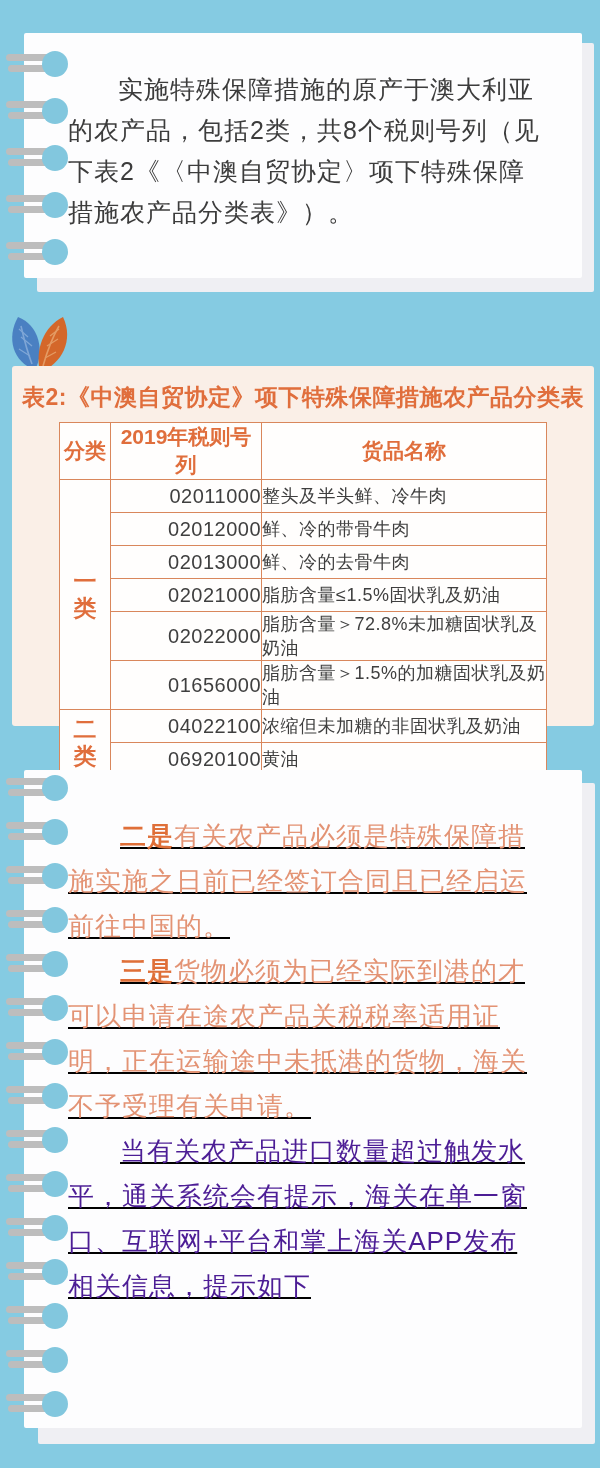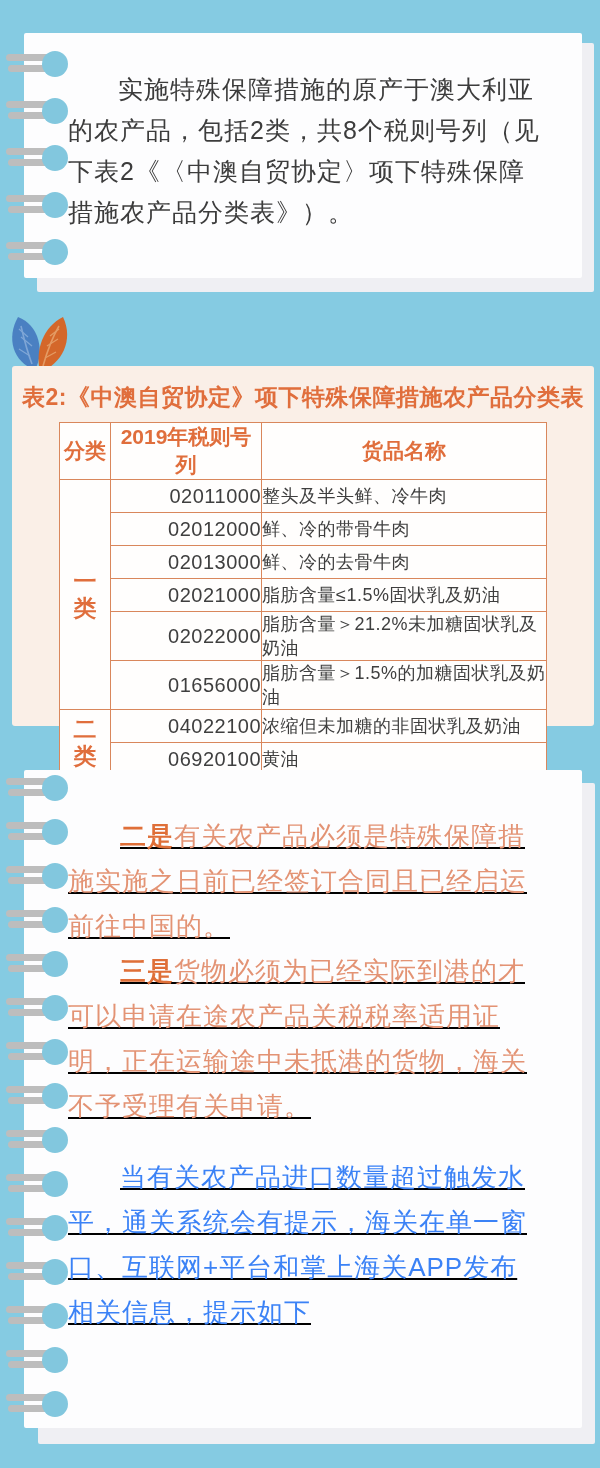--- a/index.html
+++ b/index.html
@@ -71,21 +71,21 @@
     font-size:18px;color:#3F3F3F;text-align:left;padding-left:11px;
     letter-spacing:0.5px;
   }
   
   .body-paras{padding:44px 40px 0 44px;}
   p.bpara{
     margin:0;font-size:26px;line-height:45px;letter-spacing:1px;
     text-indent:2em;
   }
   p.bpara.salmon{color:#E39374;}
-  p.bpara.dark{color:#3b82f6;margin-top:26px;}
+  p.bpara.dark{color:#4c1d95;}
   p.bpara .plabel{color:#DF6F38;font-weight:bold;}
 </style>
 </head>
 <body>
 
 <div class="sheet-back top-back"></div>
 <div class="sheet-back bottom-back"></div>
 
 <div class="card intro-card">
   <p class="intro-text">实施特殊保障措施的原产于澳大利亚的农产品，包括2类，共8个税则号列（见下表2《〈中澳自贸协定〉项下特殊保障措施农产品分类表》）。</p>
@@ -126,21 +126,21 @@
         <tr>
           <td class="code">02013000</td>
           <td class="name">鲜、冷的去骨牛肉</td>
         </tr>
         <tr>
           <td class="code">02021000</td>
           <td class="name">脂肪含量≤1.5%固状乳及奶油</td>
         </tr>
         <tr>
           <td class="code">02022000</td>
-          <td class="name">脂肪含量＞21.2%未加糖固状乳及奶油</td>
+          <td class="name">脂肪含量＞72.8%未加糖固状乳及奶油</td>
         </tr>
         <tr>
           <td class="code">01656000</td>
           <td class="name">脂肪含量＞1.5%的加糖固状乳及奶油</td>
         </tr>
         <tr>
           <td class="cat" rowspan="2">二
 类</td>
           <td class="code">04022100</td>
           <td class="name">浓缩但未加糖的非固状乳及奶油</td>

